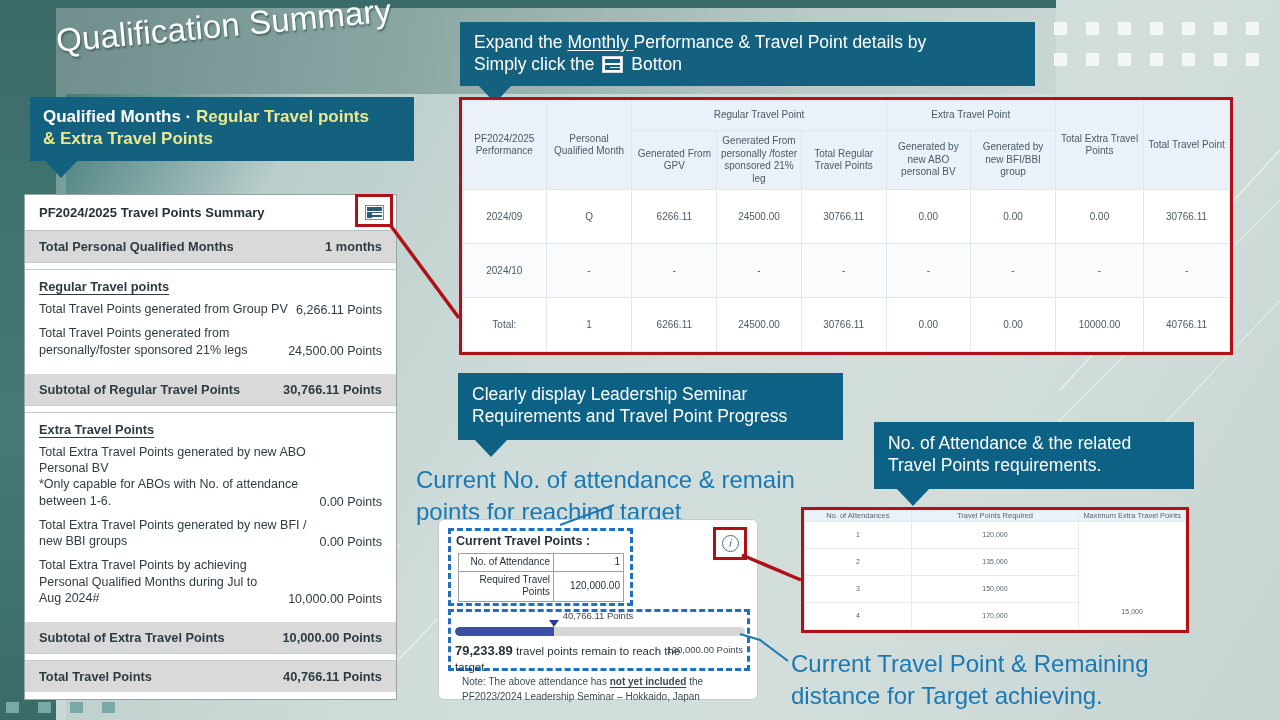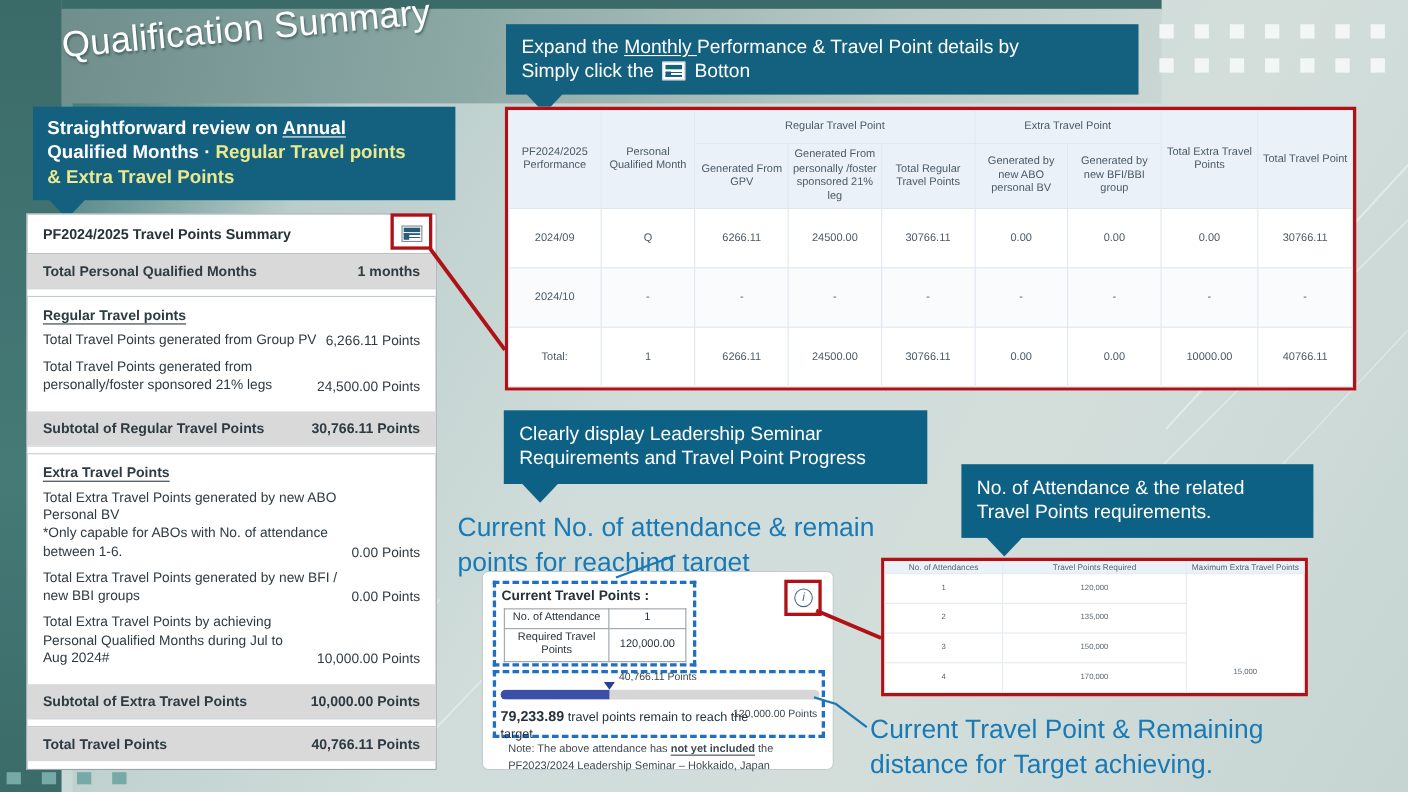--- a/index.html
+++ b/index.html
@@ -200,21 +200,21 @@
     border: 1.4px solid #4a6b8a; border-radius: 50%;
     color: #4a6b8a; font-size: 11px; text-align: center; line-height: 15px; font-style: italic;
   }
   .ctp-info-box {
     position: absolute; right: 10px; top: 7px; width: 34px; height: 33px; border: 3px solid #b01116;
   }
   table.ctp-mini {
     position: absolute; left: 19px; top: 33px; width: 166px; border-collapse: collapse;
     font-size: 10px;
   }
-  table.ctp-mini td { border: 1px solid #9aa3a8; padding: 2px 3px; text-align: center; line-height: 1.25; }
+  table.ctp-mini td { border: 1px solid #9aa3a8; padding: 2px 3px; text-align: right; line-height: 1.25; }
   table.ctp-mini td.lbl { width: 95px; }
 
   .ctp-above { position: absolute; left: 0; right: 0; top: 90px; text-align: center; font-size: 9.5px; color: #3a4750; }
   .ctp-marker {
     position: absolute; top: 100px; width: 0; height: 0;
     border-left: 5px solid transparent; border-right: 5px solid transparent;
     border-top: 7px solid #2b3f8f;
   }
   .ctp-bar {
     position: absolute; left: 16px; top: 107px; width: 290px; height: 9px;
@@ -296,23 +296,20 @@
       <span class="dot" style="left: 192px; top: 31px;"></span>
     </div>
   <div class="dots-bl" id="dots-bl">
       <span class="dot-bl" style="left: 0px; top: 4px;"></span>
       <span class="dot-bl" style="left: 32px; top: 4px;"></span>
       <span class="dot-bl" style="left: 64px; top: 4px;"></span>
       <span class="dot-bl" style="left: 96px; top: 4px;"></span>
     </div>
 
   <div class="callout" id="callout-annual">
-    <div>
-      <span>Straightforward review on </span><span class="u">Annual</span>
-    </div>
     <div>
       <span>Qualified Months · </span><span class="yellow">Regular Travel points</span>
     </div>
     <div class="yellow">&amp; Extra Travel Points</div>
     <div class="tail"></div>
   </div>
 
   <div class="callout" id="callout-expand">
     <div>
       <span>Expand the </span><span class="u">Monthly </span><span>Performance &amp; Travel Point details by</span>

